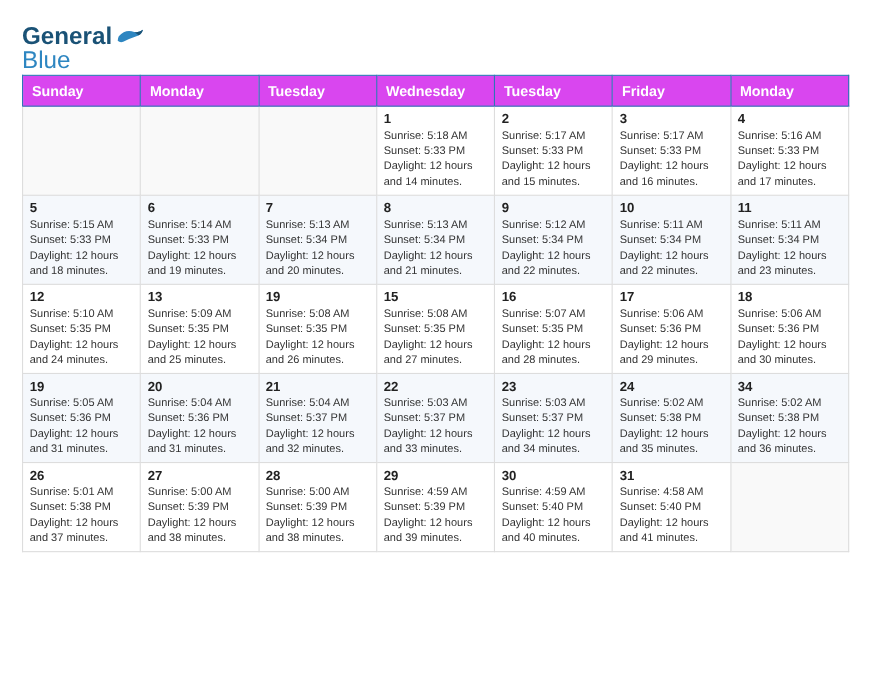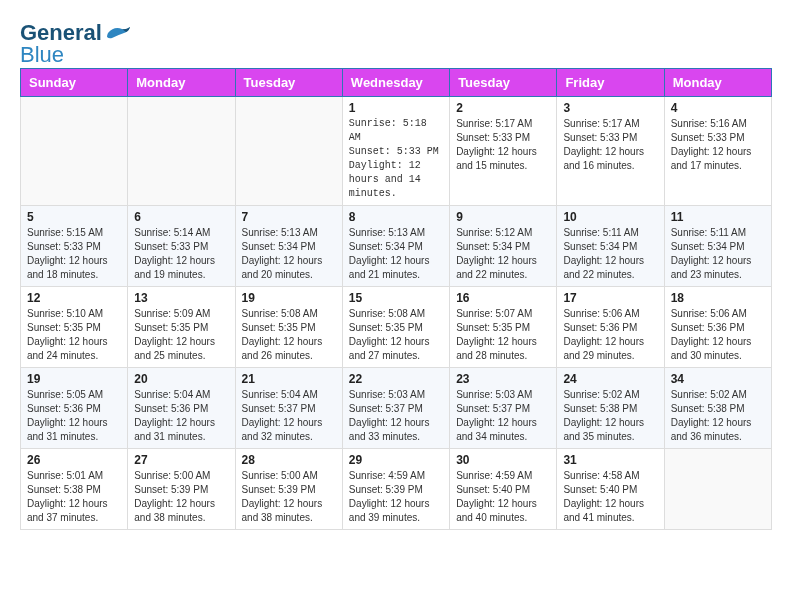--- a/index.html
+++ b/index.html
@@ -106,21 +106,21 @@
         <th>Monday</th>
       </tr>
   </thead>
   <tbody id="calendar-body">
   <tr>
         <td class="empty-cell"></td>
         <td class="empty-cell"></td>
         <td class="empty-cell"></td>
         <td>
           <div class="day-number">1</div>
-          <div class="day-info" style="white-space: pre-line; font-family: Liberation Mono, monospace;">Sunrise: 5:18 AM
+          <div class="day-info" style="white-space: pre-line;">Sunrise: 5:18 AM
 Sunset: 5:33 PM
 Daylight: 12 hours and 14 minutes.</div>
         </td>
         <td>
           <div class="day-number">2</div>
           <div class="day-info" style="white-space: pre-line;">Sunrise: 5:17 AM
 Sunset: 5:33 PM
 Daylight: 12 hours and 15 minutes.</div>
         </td>
         <td>

